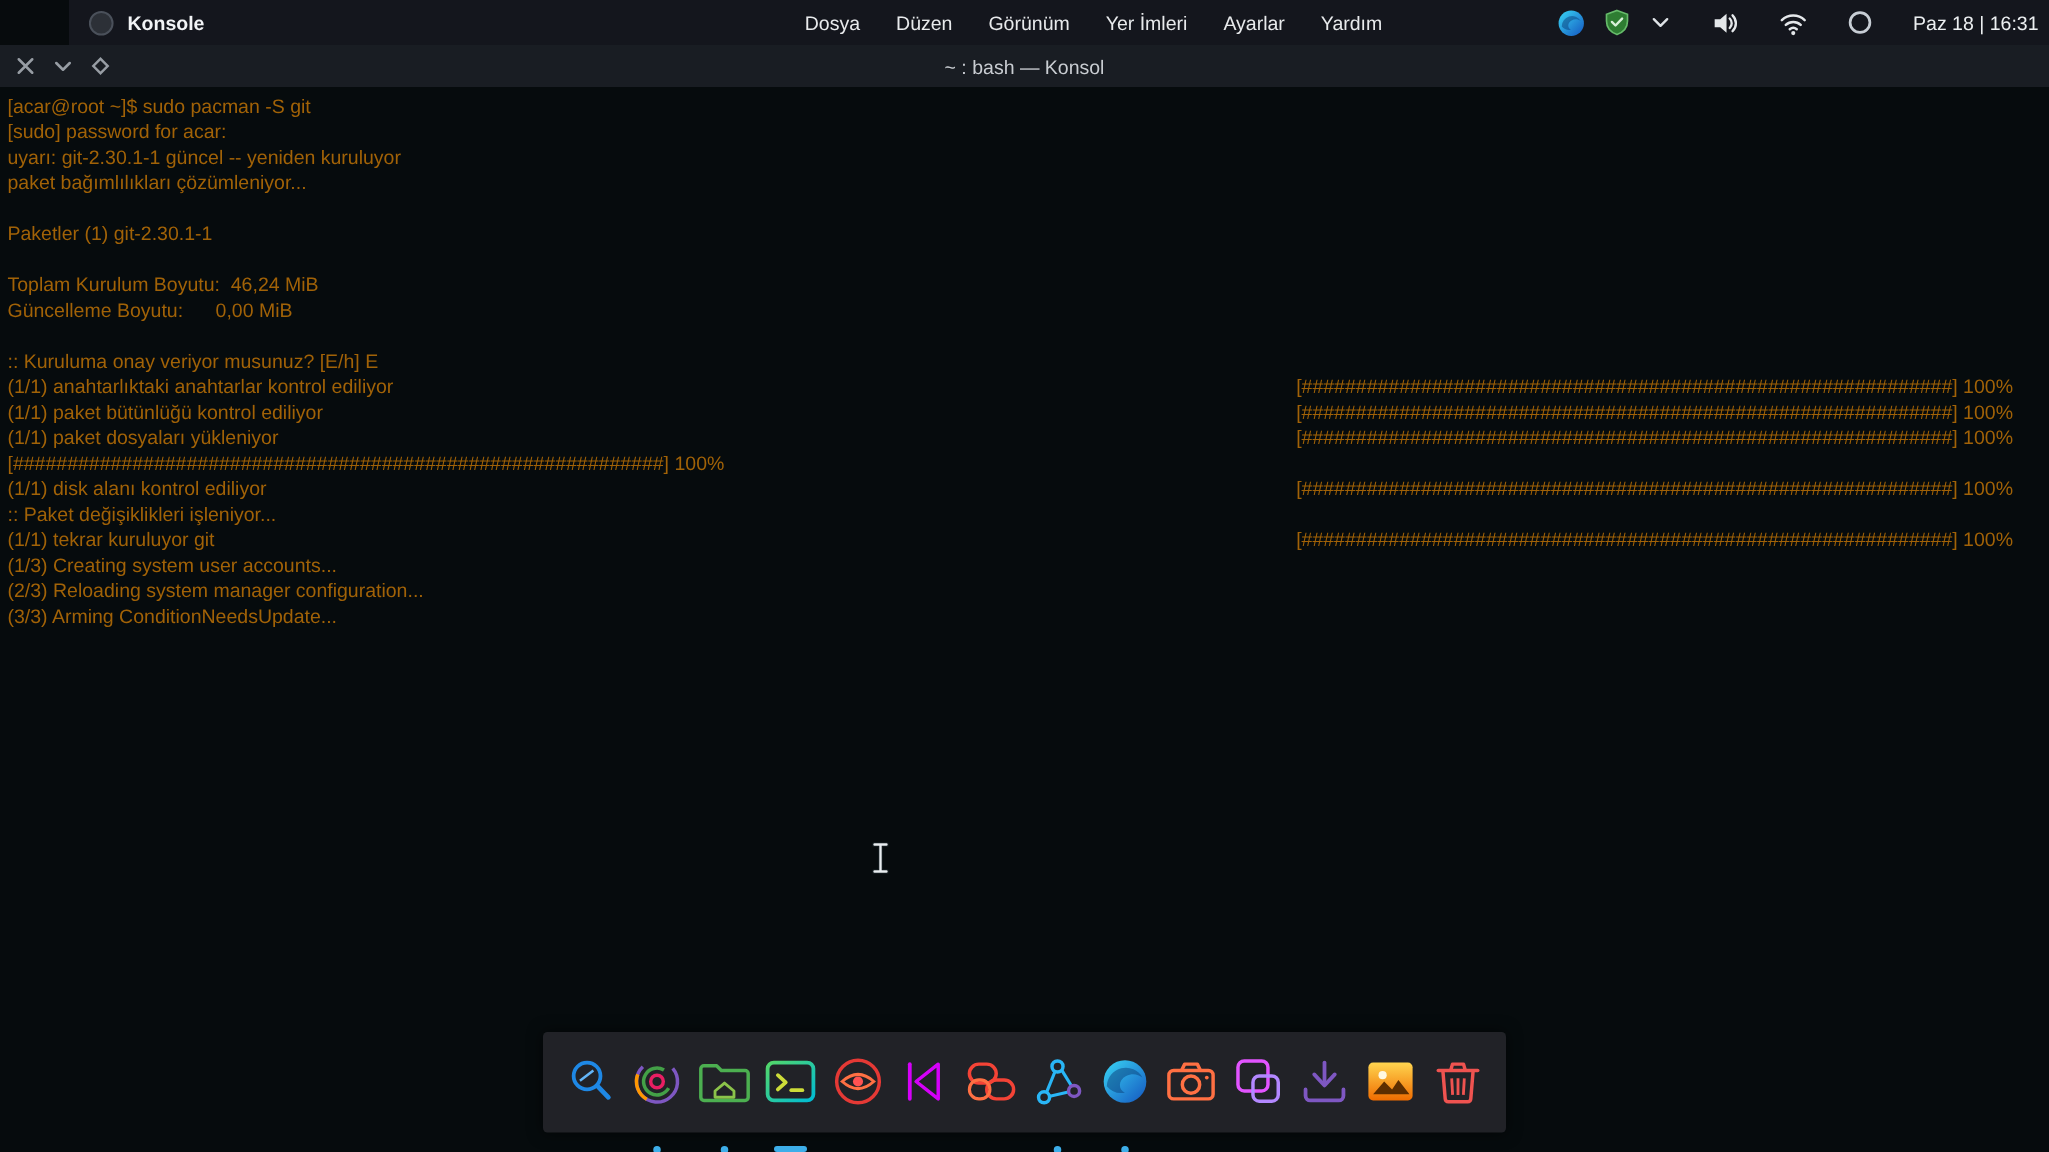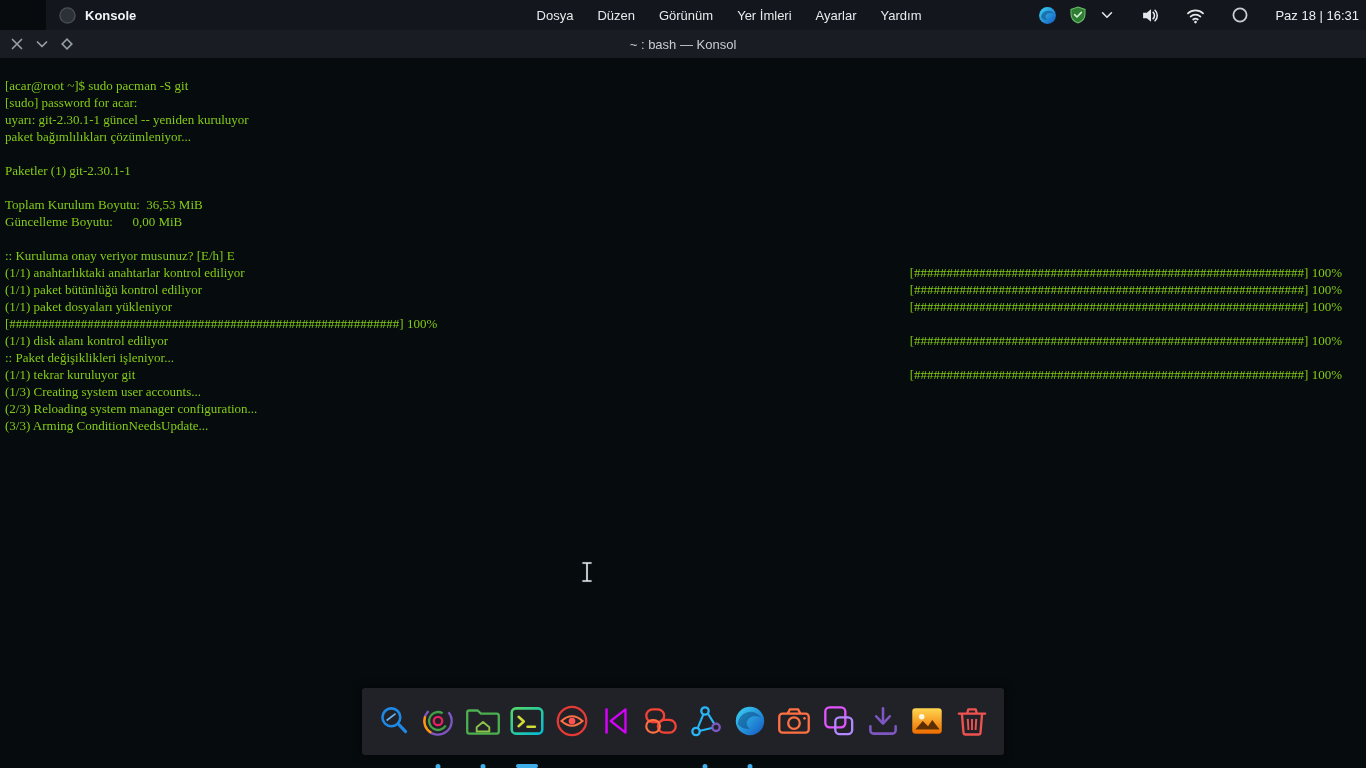--- a/index.html
+++ b/index.html
@@ -21,23 +21,23 @@
 
   
   .tabbar { position:absolute; top:30px; left:0; width:100%; height:28px;
             background:#191d23; display:flex; align-items:center; z-index:30; }
   .tab-btn { width:16px; height:16px; margin-left:9px; opacity:.85; }
   .tab-title { position:absolute; left:50%; transform:translateX(-50%);
                color:#c9cdd2; font-size:13px; white-space:nowrap; }
 
   
   .terminal { position:absolute; top:58px; left:0; right:0; bottom:0;
-              background:#060b0d; padding:19px 24px 0 5px;
-              font-family:Liberation Serif, serif; font-size:13px;
-              line-height:17px; color:#84cc16; }
+              background:#060b0d; padding:4px 24px 0 5px;
+              font-family:Liberation Sans, sans-serif; font-size:13px;
+              line-height:17px; color:#a16207; }
   .tline { white-space:pre; display:flex; min-height:17px; }
   .tline.has-bar { justify-content:space-between; }
   .cursor { display:inline-block; width:8px; height:14px; background:#15c9b6;
             margin-left:1px; align-self:center; }
 
   
   .ibeam { position:absolute; left:579px; top:560px; z-index:40; pointer-events:none; }
 
   
   .dock { position:absolute; bottom:0; left:50%; transform:translateX(-50%);
@@ -138,21 +138,21 @@
   </div>
 
   <div class="terminal">
       <div class="tline"><span>[acar@root ~]$ sudo pacman -S git</span></div>
       <div class="tline"><span>[sudo] password for acar:</span></div>
       <div class="tline"><span>uyarı: git-2.30.1-1 güncel -- yeniden kuruluyor</span></div>
       <div class="tline"><span>paket bağımlılıkları çözümleniyor...</span></div>
       <div class="tline"><span>&nbsp;</span></div>
       <div class="tline"><span>Paketler (1) git-2.30.1-1</span></div>
       <div class="tline"><span>&nbsp;</span></div>
-      <div class="tline"><span>Toplam Kurulum Boyutu:  36,53 MiB</span></div>
+      <div class="tline"><span>Toplam Kurulum Boyutu:  46,24 MiB</span></div>
       <div class="tline"><span>Güncelleme Boyutu:      0,00 MiB</span></div>
       <div class="tline"><span>&nbsp;</span></div>
       <div class="tline"><span>:: Kuruluma onay veriyor musunuz? [E/h] E</span></div>
       <div class="tline has-bar"><span>(1/1) anahtarlıktaki anahtarlar kontrol ediliyor</span><span>[############################################################] 100%</span></div>
       <div class="tline has-bar"><span>(1/1) paket bütünlüğü kontrol ediliyor</span><span>[############################################################] 100%</span></div>
       <div class="tline has-bar"><span>(1/1) paket dosyaları yükleniyor</span><span>[############################################################] 100%</span></div>
       <div class="tline has-bar"><span>[############################################################] 100%</span></div>
       <div class="tline has-bar"><span>(1/1) disk alanı kontrol ediliyor</span><span>[############################################################] 100%</span></div>
       <div class="tline"><span>:: Paket değişiklikleri işleniyor...</span></div>
       <div class="tline has-bar"><span>(1/1) tekrar kuruluyor git</span><span>[############################################################] 100%</span></div>

